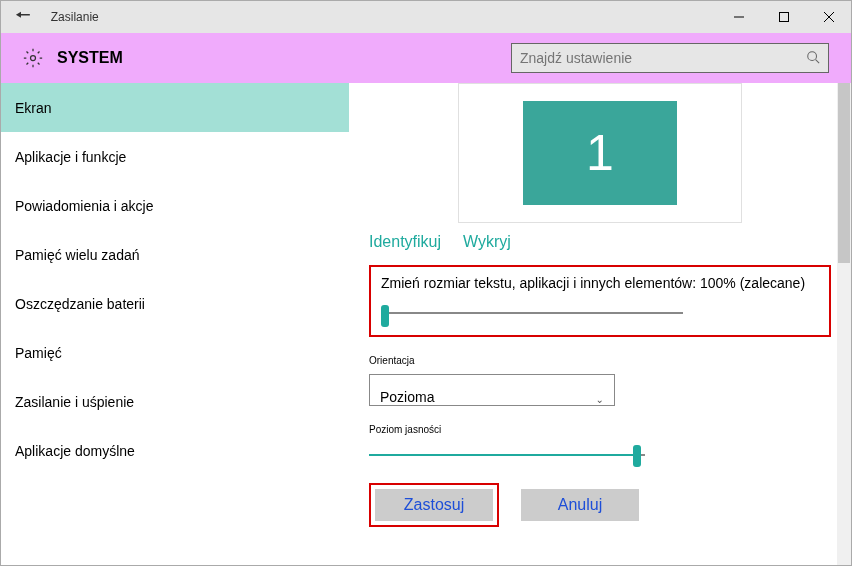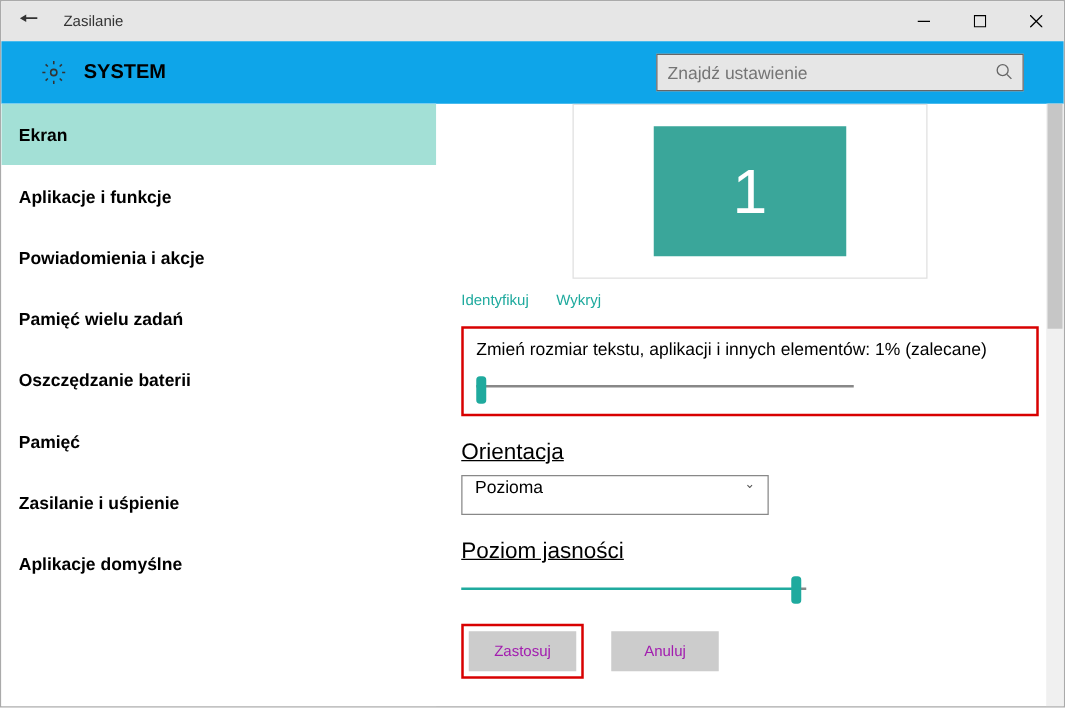--- a/index.html
+++ b/index.html
@@ -5,58 +5,58 @@
 * { margin: 0; padding: 0; box-sizing: border-box; font-family: "Segoe UI", Tahoma, sans-serif; }
 body { width: 852px; height: 566px; background: #fff; overflow: hidden; position: relative; border: 1px solid #aaa; }
 
 .titlebar { height: 32px; background: #e6e6e6; display: flex; align-items: center; justify-content: space-between; padding-left: 8px; }
 .titlebar-left { display: flex; align-items: center; gap: 14px; }
 .back-arrow { font-size: 18px; color: #333; cursor: pointer; padding: 0 6px; }
 .title-text { font-size: 12px; color: #333; }
 .window-controls { display: flex; }
 .window-btn { width: 45px; height: 32px; display: flex; align-items: center; justify-content: center; font-size: 14px; cursor: pointer; color: #333; }
 
-.header-row { height: 50px; background: #0ea5e9; display: flex; align-items: center; justify-content: space-between; padding: 0 32px; }
+.header-row { height: 50px; background: #f0abfc; display: flex; align-items: center; justify-content: space-between; padding: 0 22px; }
 .header-left { display: flex; align-items: center; gap: 14px; }
 .gear-icon { width: 20px; height: 20px; color: #333; }
 .page-title { font-size: 16px; font-weight: 600; color: #000; }
-.search-box { width: 294px; height: 30px; border: 1px solid #666; display: flex; align-items: center; padding: 0 8px; background: #e6e6e6; gap: 47px; }
+.search-box { width: 318px; height: 30px; border: 1px solid #666; display: flex; align-items: center; padding: 0 8px; background: #e6e6e6; gap: 47px; }
 .search-box input { flex: 1; border: none; outline: none; font-size: 14px; color: #888; background: transparent; }
 .search-icon { font-size: 14px; color: #666; }
 
 .content { display: flex; height: calc(100% - 82px); }
 .sidebar { width: 348px; background: #fff; overflow-y: auto; }
-.sidebar-item { height: 49px; display: flex; align-items: center; padding-left: 14px; font-size: 14px; color: #000; cursor: pointer; font-weight: bold; }
+.sidebar-item { height: 49px; display: flex; align-items: center; padding-left: 14px; font-size: 14px; color: #000; cursor: pointer; }
 .sidebar-item.active { background: #a3e0d6; }
 
 .main { flex: 1; padding: 0 20px 20px 20px; overflow-y: auto; position: relative; }
 
 .monitor-box { width: 284px; height: 140px; background: #fff; border: 1px solid #e0e0e0; margin: 0 auto; display: flex; align-items: center; justify-content: center; }
 .monitor-inner { width: 154px; height: 104px; background: #3aa69a; display: flex; align-items: center; justify-content: center; color: #fff; font-size: 50px; font-weight: 300; }
 
 .link-row { margin-top: 10px; display: flex; gap: 22px; }
-.link-row span { color: #1faa9e; font-size: 12px; cursor: pointer; }
+.link-row span { color: #1faa9e; font-size: 16px; cursor: pointer; }
 
 .highlight-box { border: 2px solid #d80000; padding: 8px 10px 14px 10px; margin-top: 14px; }
 .scale-label { font-size: 14px; color: #000; }
 .slider-track { position: relative; margin-top: 14px; height: 16px; }
 .slider-line { position: absolute; top: 7px; left: 0; right: 136px; height: 2px; background: #888; }
 .slider-thumb { position: absolute; top: 0; left: 0; width: 8px; height: 22px; background: #1faa9e; border-radius: 3px; }
 
-.field-label { font-size: 18px; color: #000; margin-top: 18px; text-decoration: underline; }
-.select-box { width: 246px; height: 32px; border: 1px solid #888; margin-top: 8px; display: flex; align-items: flex-start; justify-content: space-between; padding: 0 10px; font-size: 14px; cursor: pointer; }
+.field-label { font-size: 10px; color: #000; margin-top: 18px; }
+.select-box { width: 246px; height: 32px; border: 1px solid #888; margin-top: 8px; display: flex; align-items: flex-end; justify-content: space-between; padding: 0 10px; font-size: 14px; cursor: pointer; }
 .chevron { font-size: 10px; color: #555; }
 
 .brightness-slider { position: relative; margin-top: 12px; height: 16px; width: 276px; }
 .brightness-line-active { position: absolute; top: 7px; left: 0; width: 268px; height: 2px; background: #1faa9e; }
 .brightness-line-rest { position: absolute; top: 7px; left: 268px; right: 0; height: 2px; background: #888; }
 .brightness-thumb { position: absolute; top: -2px; left: 264px; width: 8px; height: 22px; background: #1faa9e; border-radius: 3px; }
 
 .button-row { display: flex; gap: 22px; margin-top: 20px; align-items: center; }
-.btn { width: 86px; height: 32px; background: #ccc; border: none; font-size: 12px; color: #a21caf; cursor: pointer; }
+.btn { width: 118px; height: 32px; background: #ccc; border: none; font-size: 16px; color: #1d4ed8; cursor: pointer; }
 .btn-highlight { border: 2px solid #d80000; padding: 4px; display: inline-flex; }
 
 .vscroll { position: absolute; top: 82px; right: 0; width: 14px; height: calc(100% - 82px); background: #f0f0f0; }
 .vscroll-thumb { position: absolute; top: 0; left: 1px; width: 12px; height: 180px; background: #c6c6c6; }
 </style>
 </head>
 <body>
 
 <div class="titlebar">
   <div class="titlebar-left">
@@ -136,21 +136,21 @@
         <span>1</span>
       </div>
     </div>
 
     <div class="link-row">
       <span>Identyfikuj</span>
       <span>Wykryj</span>
     </div>
 
     <div class="highlight-box">
-      <div class="scale-label">Zmień rozmiar tekstu, aplikacji i innych elementów: 1% (zalecane)</div>
+      <div class="scale-label">Zmień rozmiar tekstu, aplikacji i innych elementów: 100% (zalecane)</div>
       <div class="slider-track">
         <div class="slider-line"></div>
         <div class="slider-thumb"></div>
       </div>
     </div>
 
     <div class="field-label">Orientacja</div>
     <div class="select-box">
       <span>Pozioma</span>
       <span class="chevron">⌄</span>

